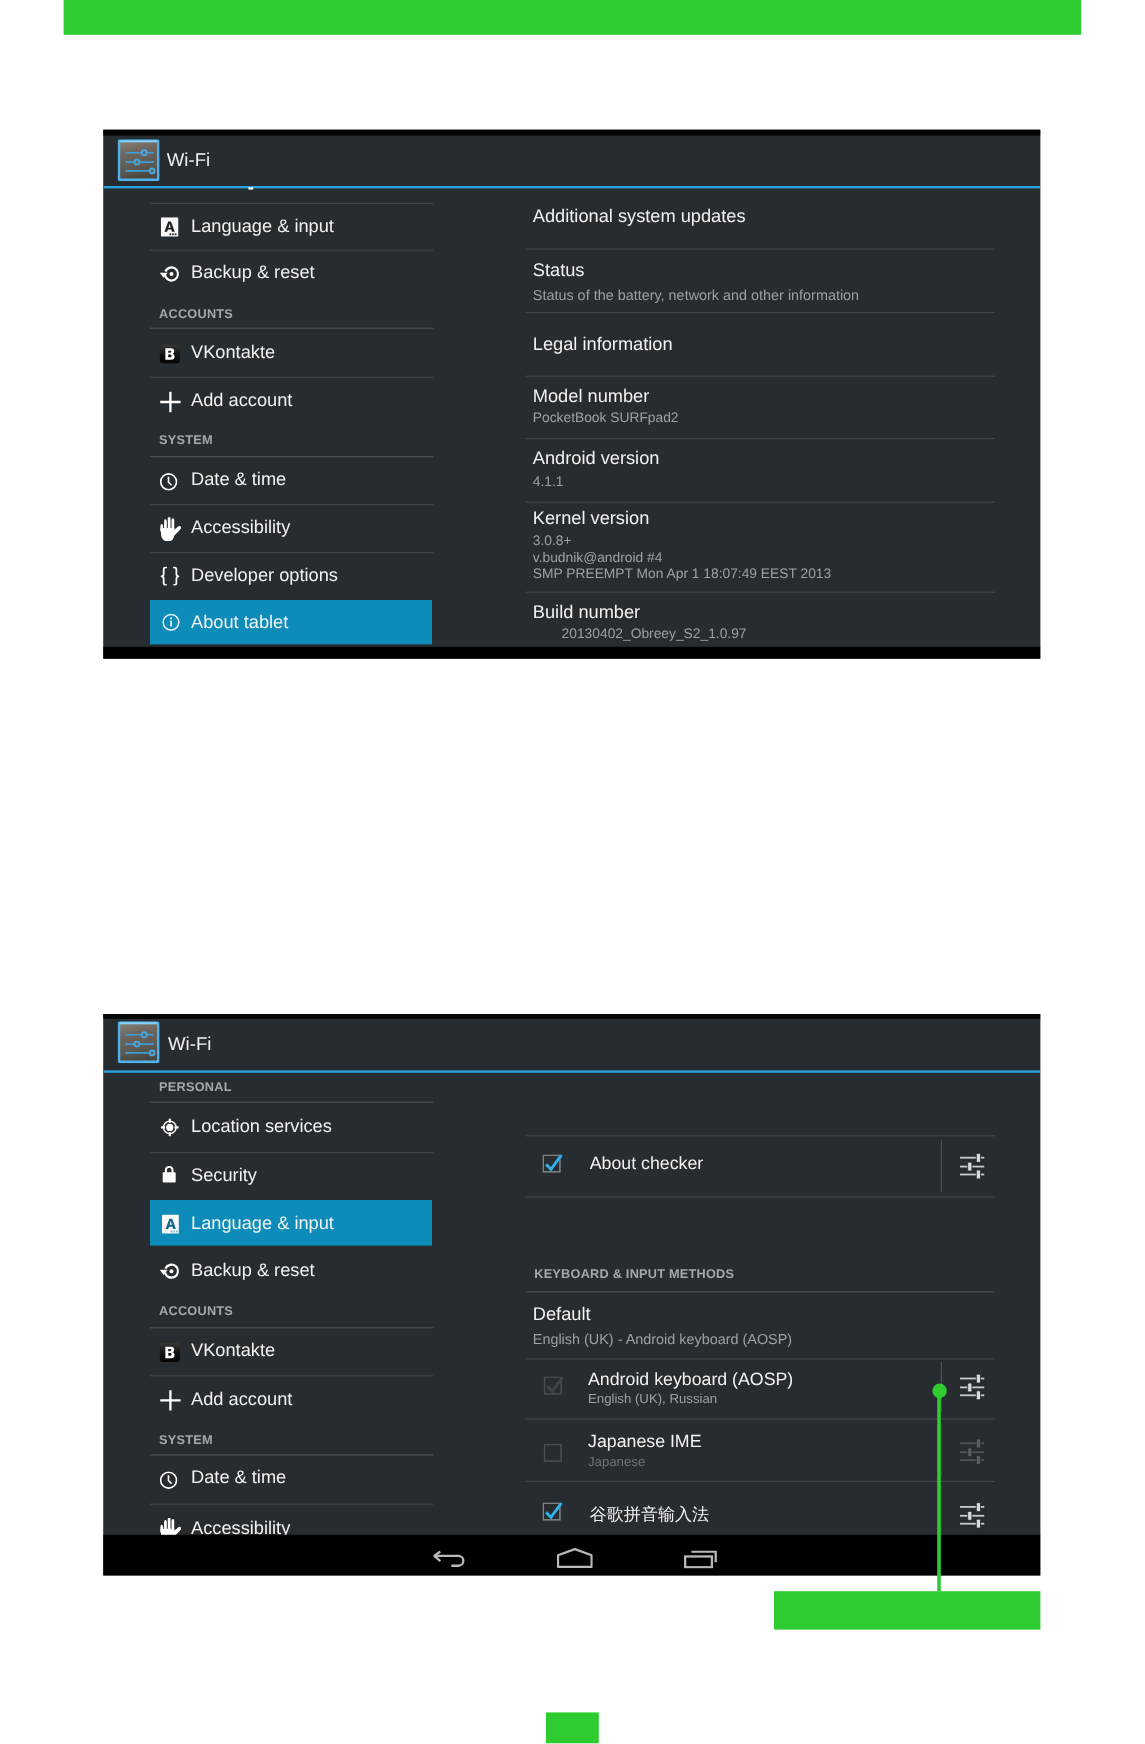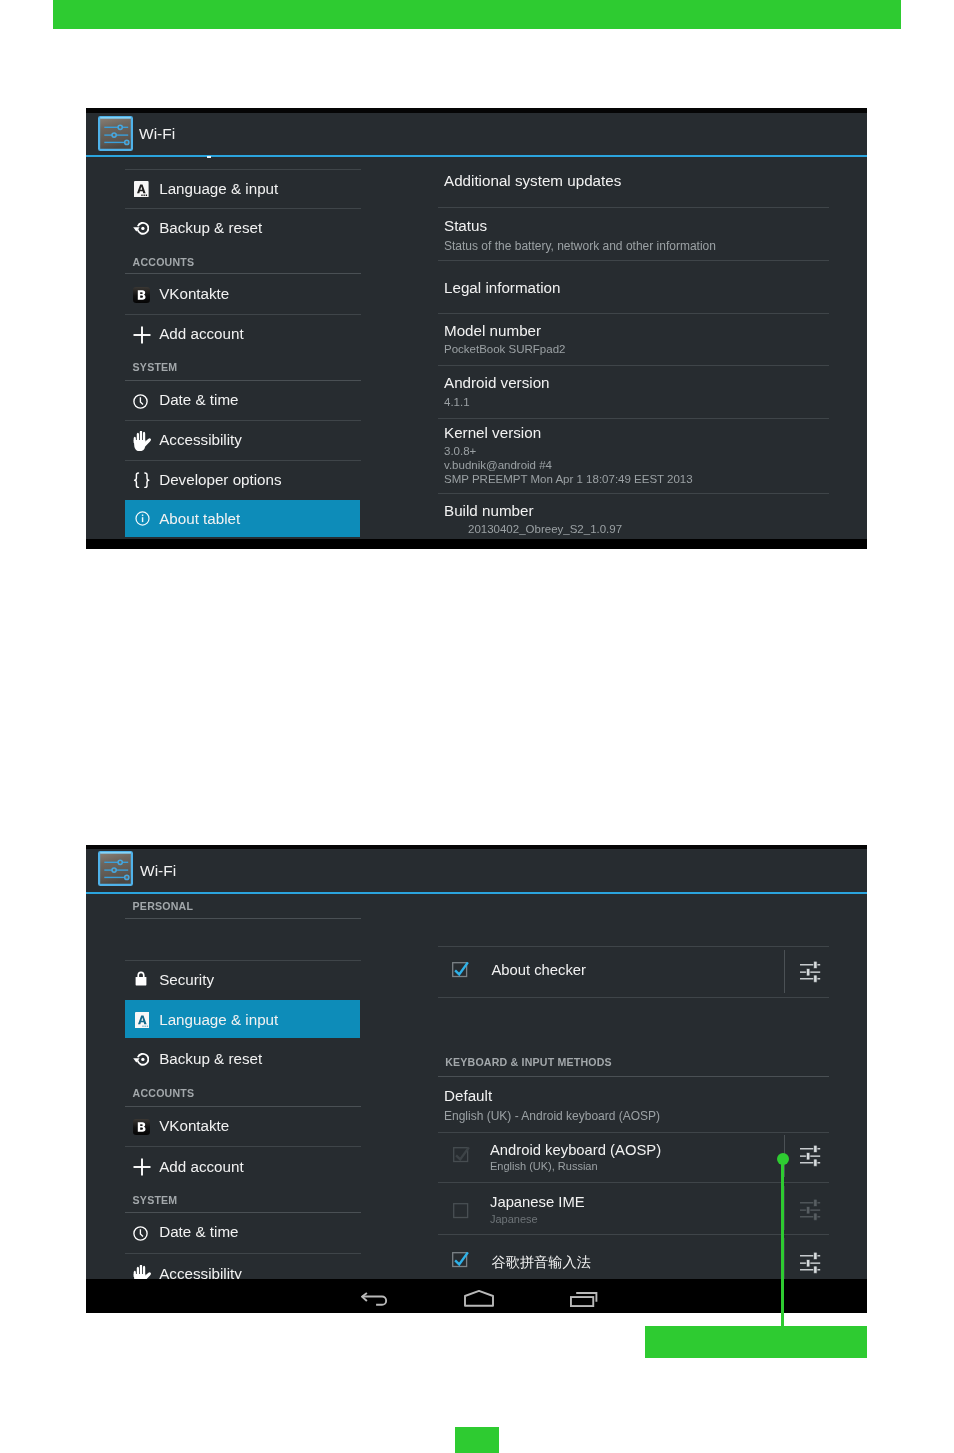--- a/index.html
+++ b/index.html
@@ -265,20 +265,35 @@
           <circle cx="28.8" cy="26.4" r="2.1"></circle>
         </g>
       </svg>
     </div>
     <div class="abtitle" style="left:54px;top:17px;">Wi-Fi</div>
     <div class="bluerule" style="left:0;top:46.7px;width:781px;height:2.5px;"></div>
 
     <div class="hdr" style="left:46.6px;top:54.9px;">PERSONAL</div>
     <div class="divider2" style="left:39px;top:73.4px;width:236px;"></div>
 
+    <div style="position:absolute;left:39px;top:74.5px;width:236px;height:38px;">
+      <div class="rowicon" style="left:9px;top:12.6px;width:15px;height:15px;">
+        <svg width="15" height="15" viewBox="0 0 15 15">
+          <g fill="#ffffff">
+            <rect x="6.6" y="0" width="1.8" height="3.6"></rect>
+              <rect x="6.6" y="11.4" width="1.8" height="3.6"></rect>
+            <rect x="0" y="6.6" width="3.6" height="1.8"></rect>
+              <rect x="11.4" y="6.6" width="3.6" height="1.8"></rect>
+          </g>
+          <circle cx="7.5" cy="7.5" r="5.25" fill="none" stroke="#ffffff" stroke-width="1.2"></circle>
+          <circle cx="7.5" cy="7.5" r="3.0" fill="#ffffff"></circle>
+        </svg>
+      </div>
+      <div class="rowlabel" style="left:34.2px;top:10.3px;">Location services</div>
+    </div>
     <div class="divider" style="left:39px;top:114.6px;width:236px;"></div>
 
     <div style="position:absolute;left:39px;top:115.8px;width:236px;height:38px;">
       <div class="rowicon" style="left:10.3px;top:10.7px;width:12px;height:15px;">
         <svg width="12" height="15" viewBox="0 0 12 15">
           <path d="M6 0.6 C3.5 0.6 2.4 2.1 2.4 4.2 L2.4 6.2 L4.1 6.2 L4.1 4.2 C4.1 3.0 4.8 2.2 6 2.2 C7.2 2.2 7.9 3.0 7.9 4.2 L7.9 6.2 L9.6 6.2 L9.6 4.2 C9.6 2.1 8.5 0.6 6 0.6 Z" fill="#ffffff"></path>
           <rect x="0.6" y="5.9" width="10.8" height="8.5" rx="0.6" fill="#ffffff"></rect>
         </svg>
       </div>
       <div class="rowlabel" style="left:34.2px;top:10.3px;">Security</div>

